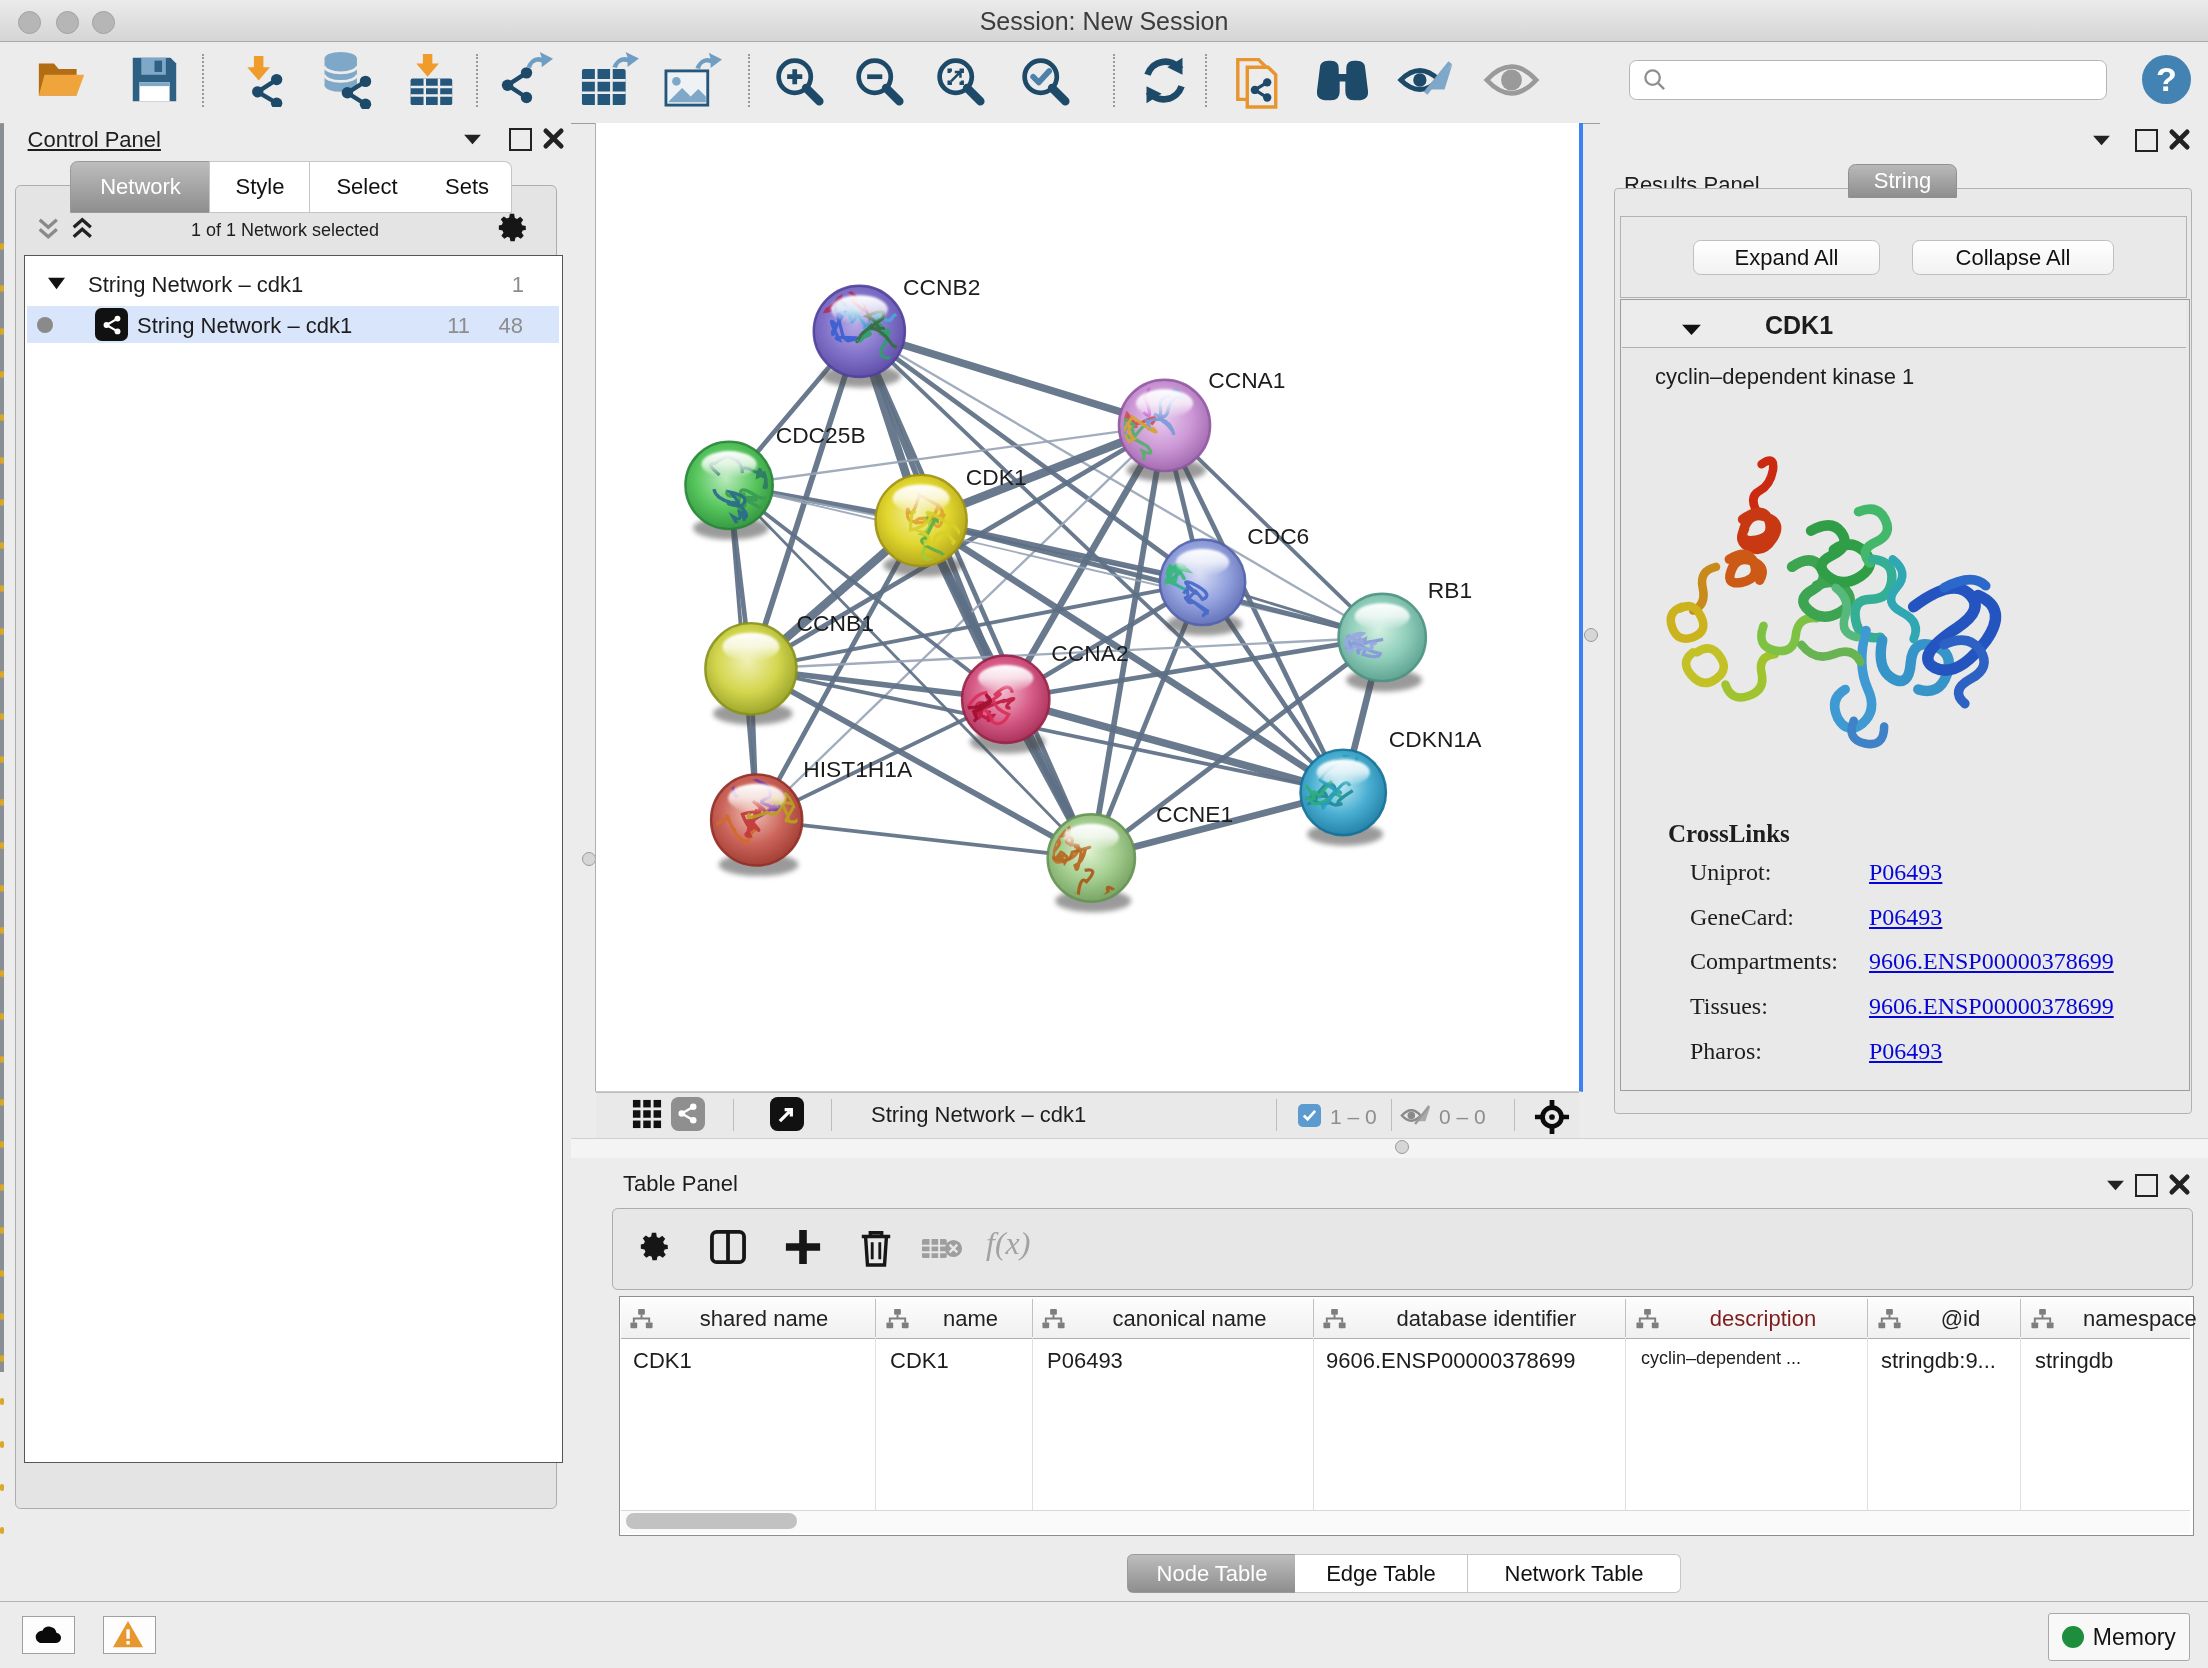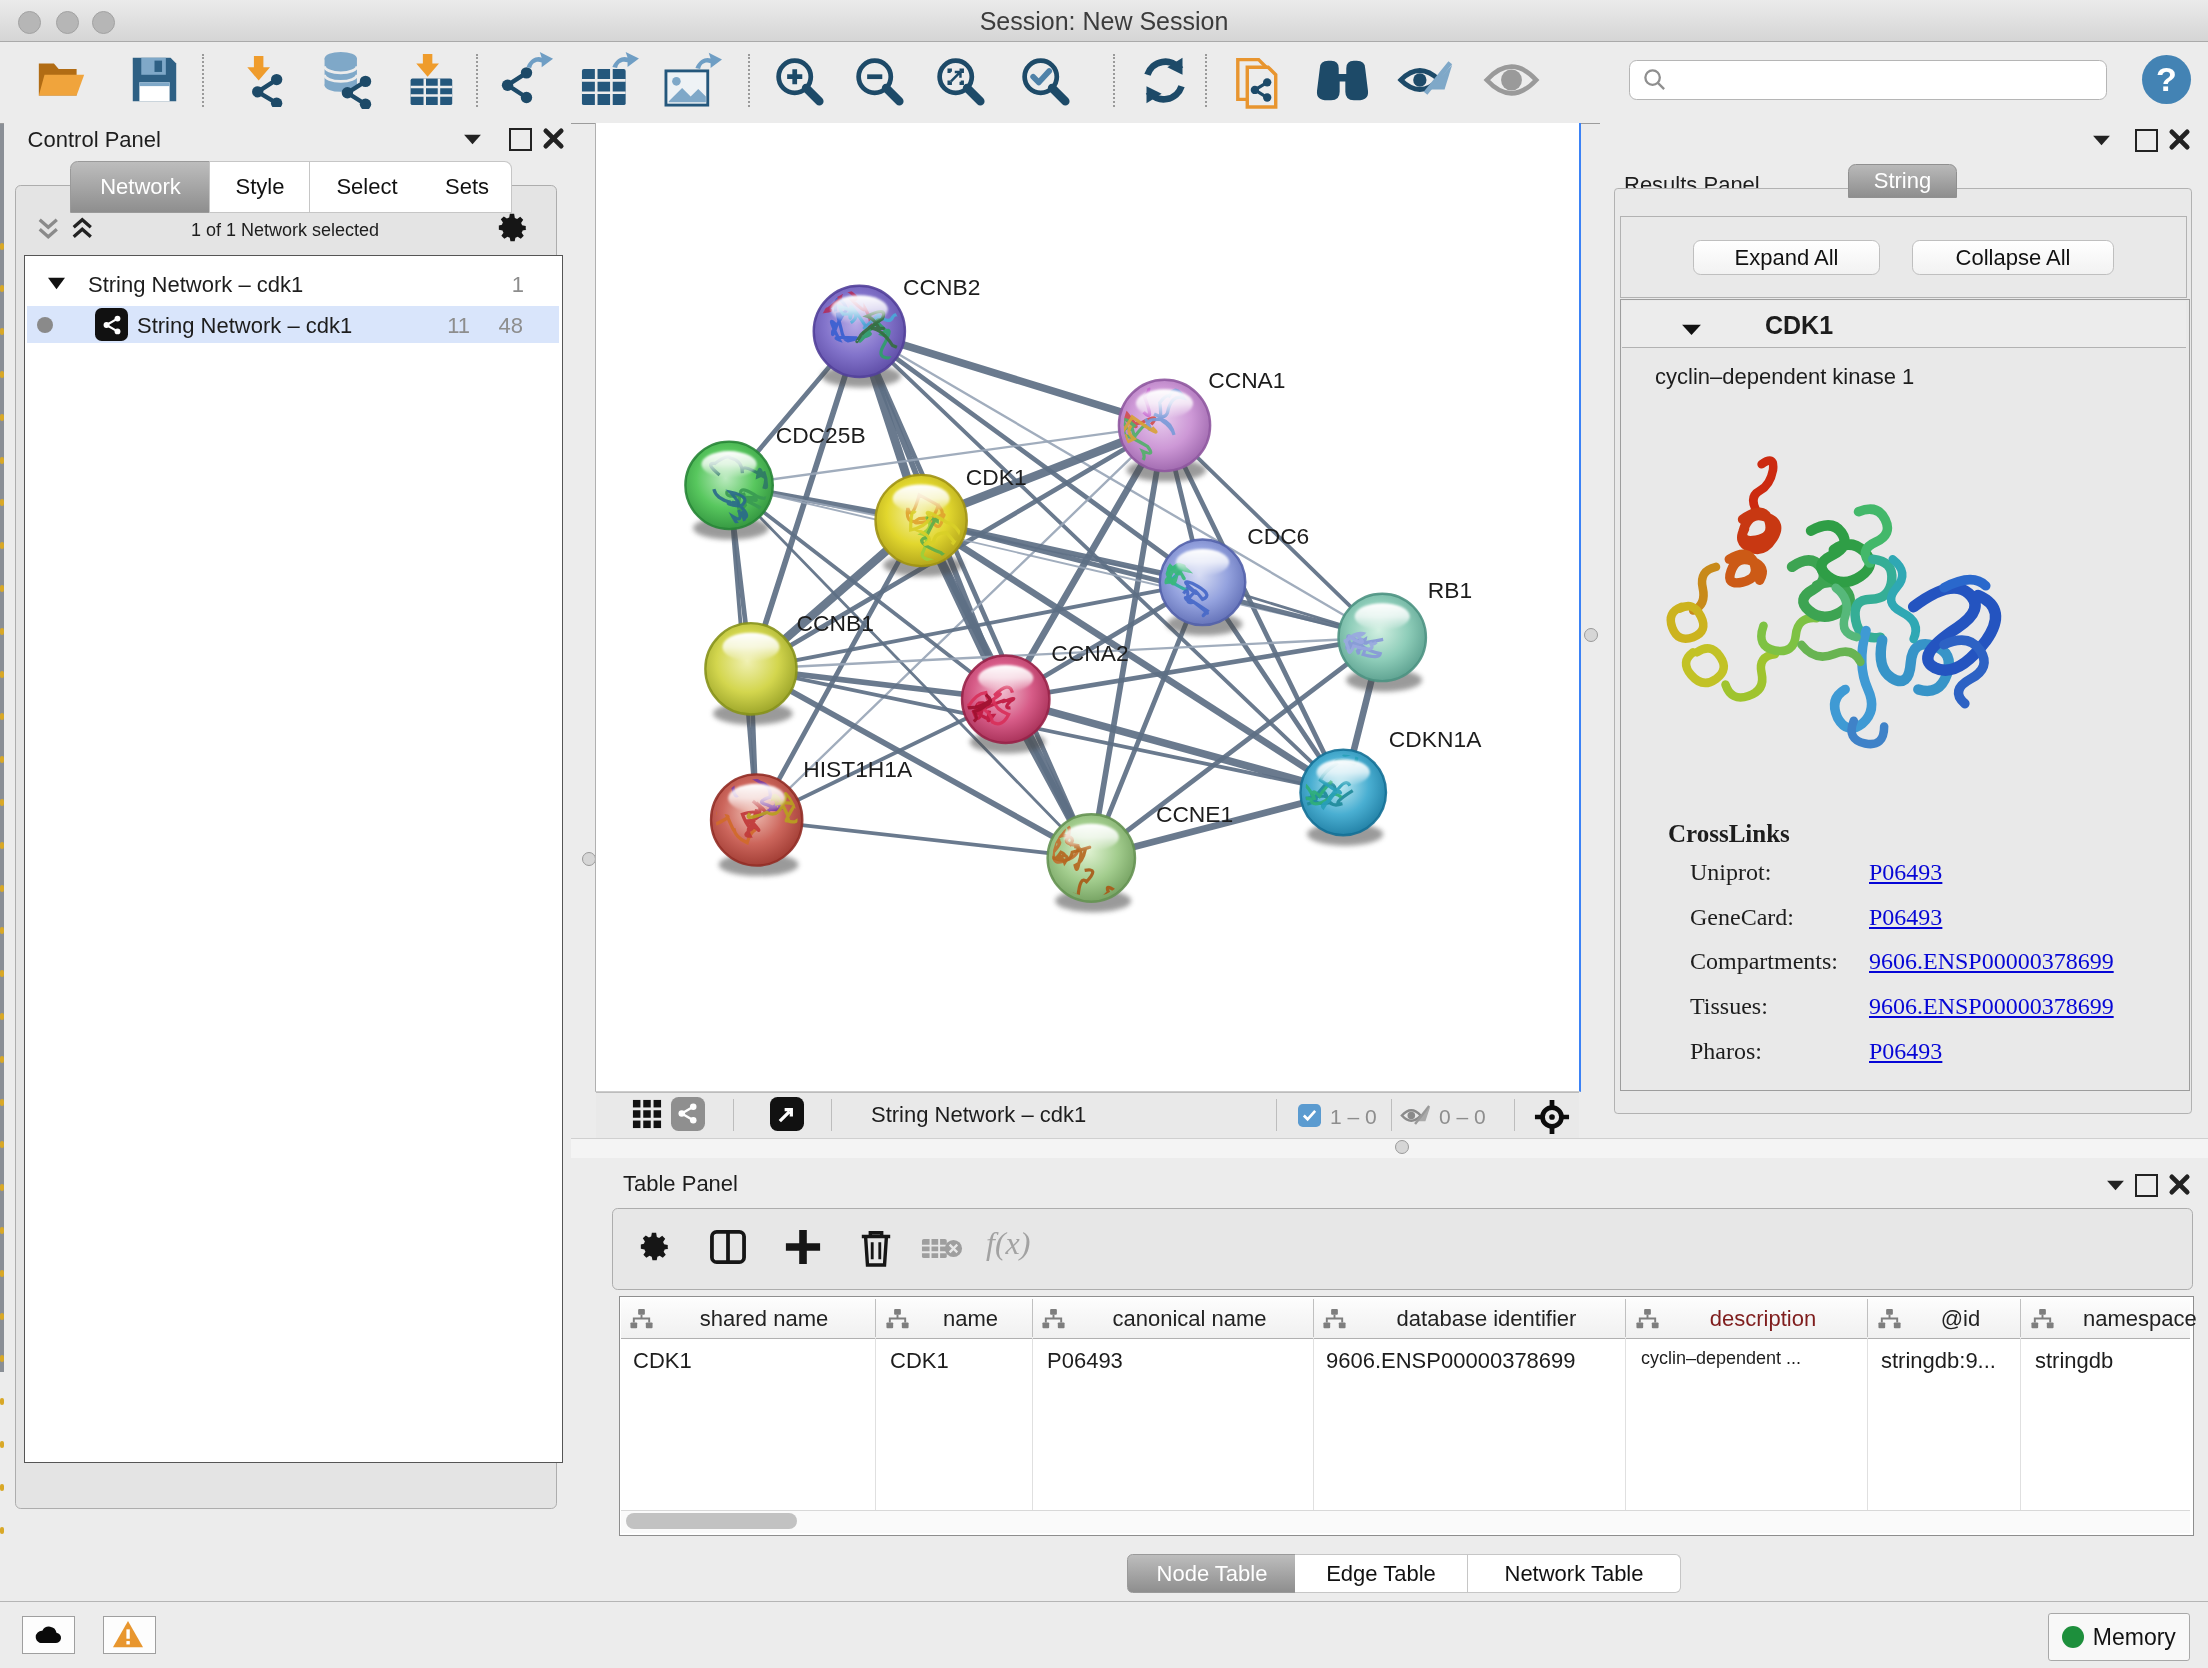--- a/index.html
+++ b/index.html
@@ -204,21 +204,21 @@
 
 <div class="abs" style="left:1629px;top:60px;width:476px;height:38px;background:#fff;border:1px solid #b5b5b5;border-radius:7.6px;"></div>
 <svg class="abs" style="left:1642px;top:67px;" width="26" height="26" viewBox="0 0 27 27">
     <circle cx="11" cy="11" r="7.5" fill="none" stroke="#8f8f8f" stroke-width="2.4"></circle>
     <line x1="16.5" y1="16.5" x2="23" y2="23" stroke="#8f8f8f" stroke-width="2.4"></line>
   </svg>
 
 <div class="abs" style="left:2142px;top:55px;width:49px;height:49px;border-radius:50%;background:#4383b4;color:#fff;font-size:34px;font-weight:bold;text-align:center;line-height:49px;">?</div>
 
 <div class="abs" style="left:3.8px;top:123px;width:567px;height:1478px;background:#ececec;"></div>
-<div class="abs" style="left:27.6px;top:127px;font-size:22px;">Control Panel</div>
+<div class="abs" style="left:27.6px;top:127px;font-size:22px;text-decoration:underline;">Control Panel</div>
 <svg class="abs" style="left:461px;top:131px;" width="23" height="15" viewBox="0 0 24 16">
     <path d="M3 4 L21 4 L12 14 Z" fill="#222"></path>
   </svg>
 <div class="abs" style="left:509px;top:128px;width:19px;height:19px;border:2.4px solid #222;"></div>
 <svg class="abs" style="left:542px;top:127px;" width="23" height="23" viewBox="0 0 24 24">
     <path d="M4 4 L20 20 M20 4 L4 20" stroke="#222" stroke-width="5" stroke-linecap="round"></path>
   </svg>
 
 <div class="abs tabsel" style="left:70px;top:161px;z-index:2;width:139px;height:50px;border:1px solid #9a9a9a;border-radius:7.6px 0 0 0;display:flex;align-items:center;justify-content:center;font-size:22px;">Network</div>
 <div class="abs tabun" style="left:209px;top:161px;z-index:2;width:100px;height:50px;border:1px solid #c6c6c6;display:flex;align-items:center;justify-content:center;font-size:22px;">Style</div>
@@ -252,21 +252,21 @@
     <circle cx="6" cy="12" r="3.2" fill="#fff"></circle>
     <circle cx="18" cy="19" r="3.2" fill="#fff"></circle>
     <path d="M6 12 L18 5 M6 12 L18 19" stroke="#fff" stroke-width="2.4"></path>
   </svg>
 <div class="abs" style="left:137px;top:313px;font-size:22px;">String Network – cdk1</div>
 <div class="abs gray" style="left:418px;top:313px;width:52px;text-align:right;font-size:22px;">11</div>
 <div class="abs gray" style="left:480px;top:313px;width:43px;text-align:right;font-size:22px;">48</div>
 
 <div class="knob" style="left:582px;top:852px;"></div>
 
-<div class="whitebox" id="canvas" style="left:595px;top:123px;width:983px;height:968px;border-left:1px solid #b0b0b0;border-right:2px solid #3b82f6;border-bottom:1px solid #cccccc;">
+<div class="whitebox" id="canvas" style="left:595px;top:123px;width:983px;height:968px;border-left:1px solid #b0b0b0;border-right:4px solid #3b82f6;border-bottom:1px solid #cccccc;">
 <svg width="983" height="969" viewBox="0 0 1034 1019">
 <defs>
 <radialGradient id="gB2" cx="0.46" cy="0.42" r="0.75">
           <stop offset="0" stop-color="#b7aae6"></stop>
           <stop offset="0.45" stop-color="#8374cb"></stop>
           <stop offset="0.92" stop-color="#52409a"></stop>
           <stop offset="1" stop-color="#52409a"></stop>
         </radialGradient>
 <radialGradient id="gA1" cx="0.46" cy="0.42" r="0.75">
           <stop offset="0" stop-color="#e8cdee"></stop>

